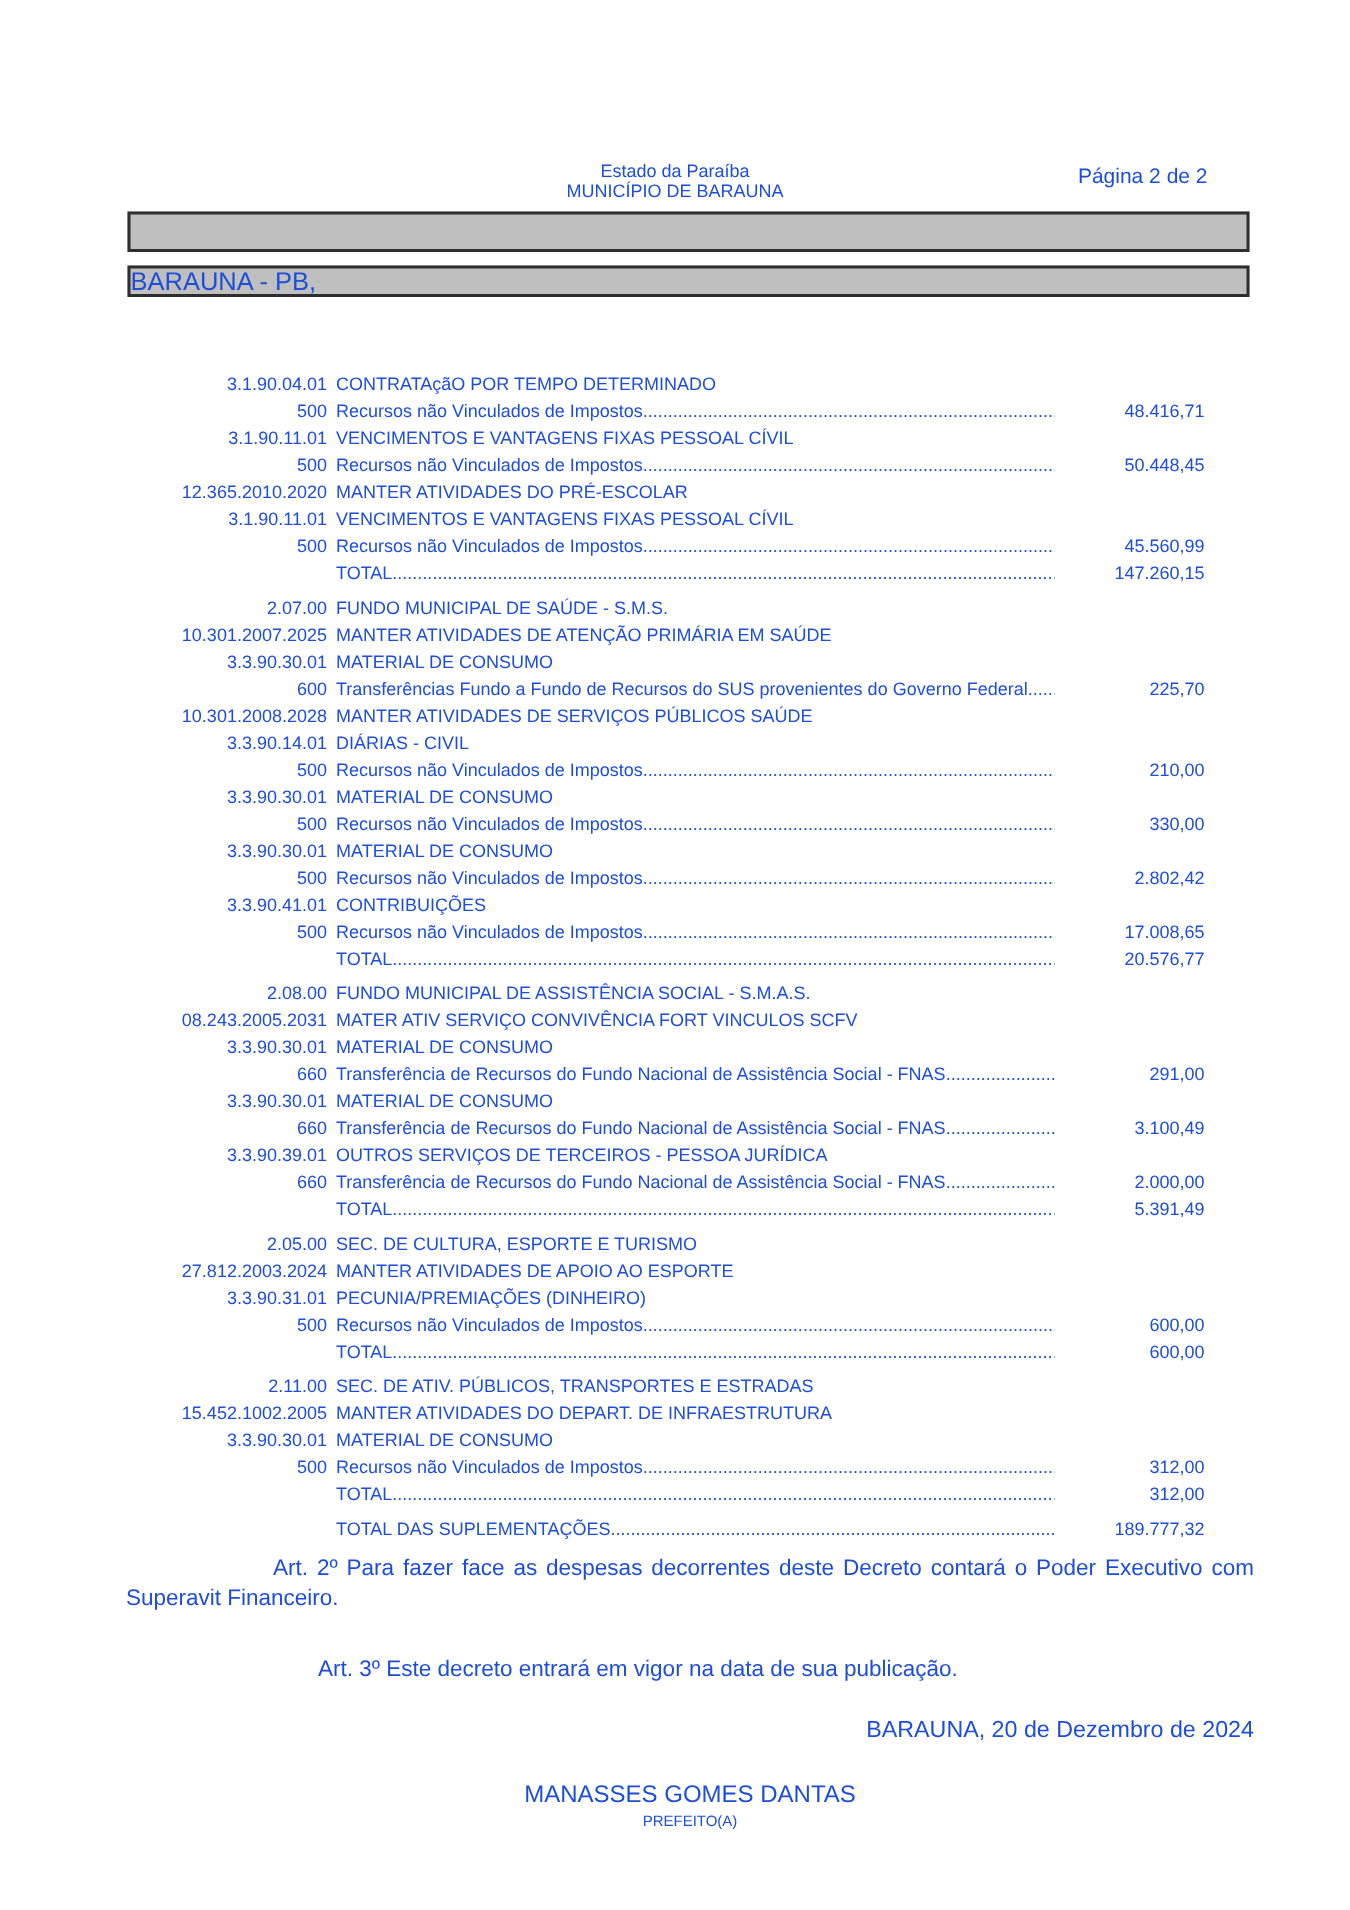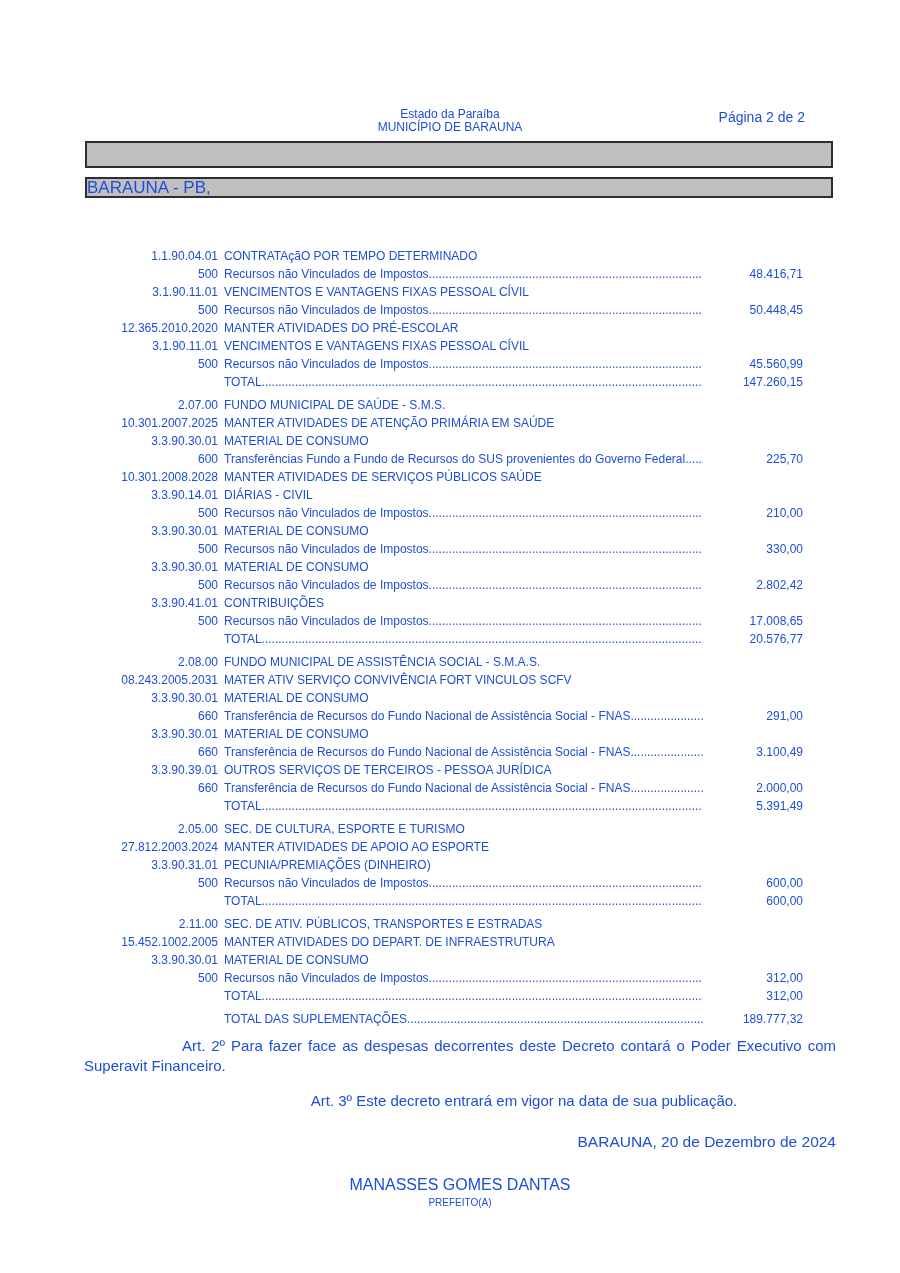--- a/index.html
+++ b/index.html
@@ -67,24 +67,23 @@
     top: 1036px; left: 84px; width: 752px;
     font-size: 15px;
   }
   .art2 {
     margin: 0;
     text-align: justify;
     text-indent: 98px;
     line-height: 20px;
   }
   .art3 {
-    margin: 15px 0 0 0;
+    margin: 27px 0 0 0;
     padding-left: 128px;
     line-height: 20px;
-    text-align: center;
   }
   .date-line {
     margin-top: 22px;
     text-align: right;
     font-size: 15.5px;
   }
   .sig-name {
     margin-top: 25px;
     text-align: center;
     font-size: 16px;
@@ -110,21 +109,21 @@
   <div class="gray-bar bar-title">
     <span></span>
   </div>
 
   <div class="gray-bar bar-location">
     <span>BARAUNA - PB,</span>
   </div>
 
   <div class="budget-table">
       <div class="trow">
-      <span class="code">1.1.90.04.01</span>
+      <span class="code">3.1.90.04.01</span>
       <span class="desc">CONTRATAçãO POR TEMPO DETERMINADO</span>
 
     </div>
       <div class="trow">
       <span class="code">500</span>
       <span class="desc">Recursos não Vinculados de Impostos</span>
       <span class="dots"></span>
       <span class="value">48.416,71</span>
     </div>
       <div class="trow">

